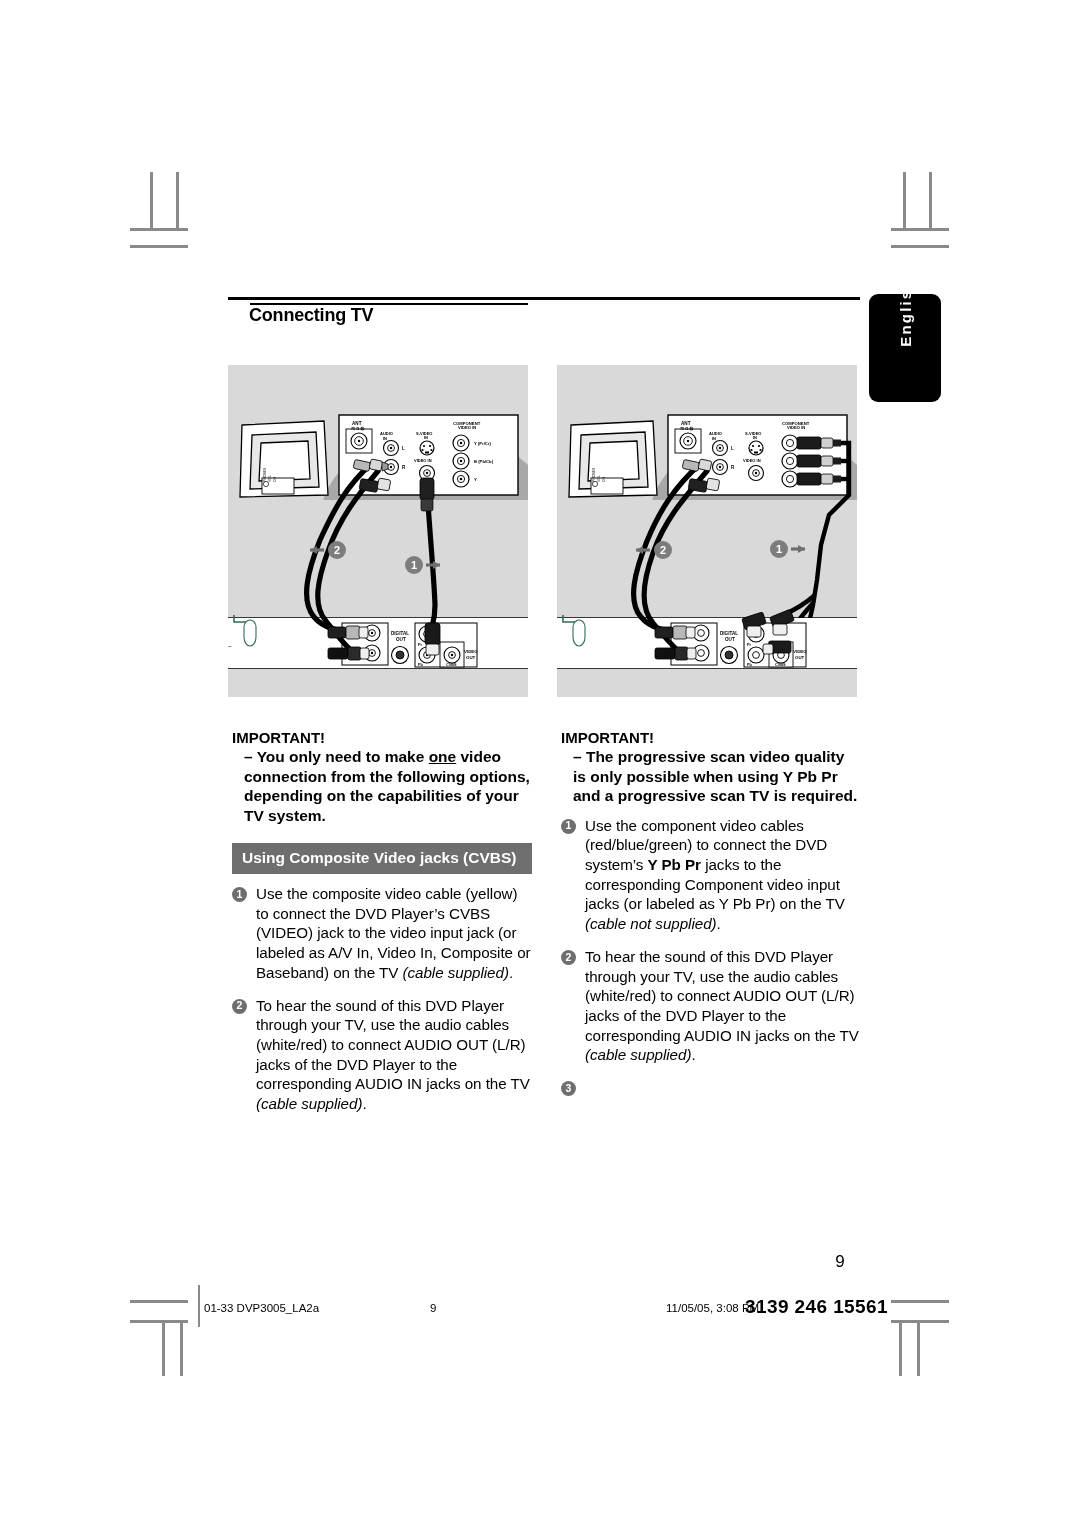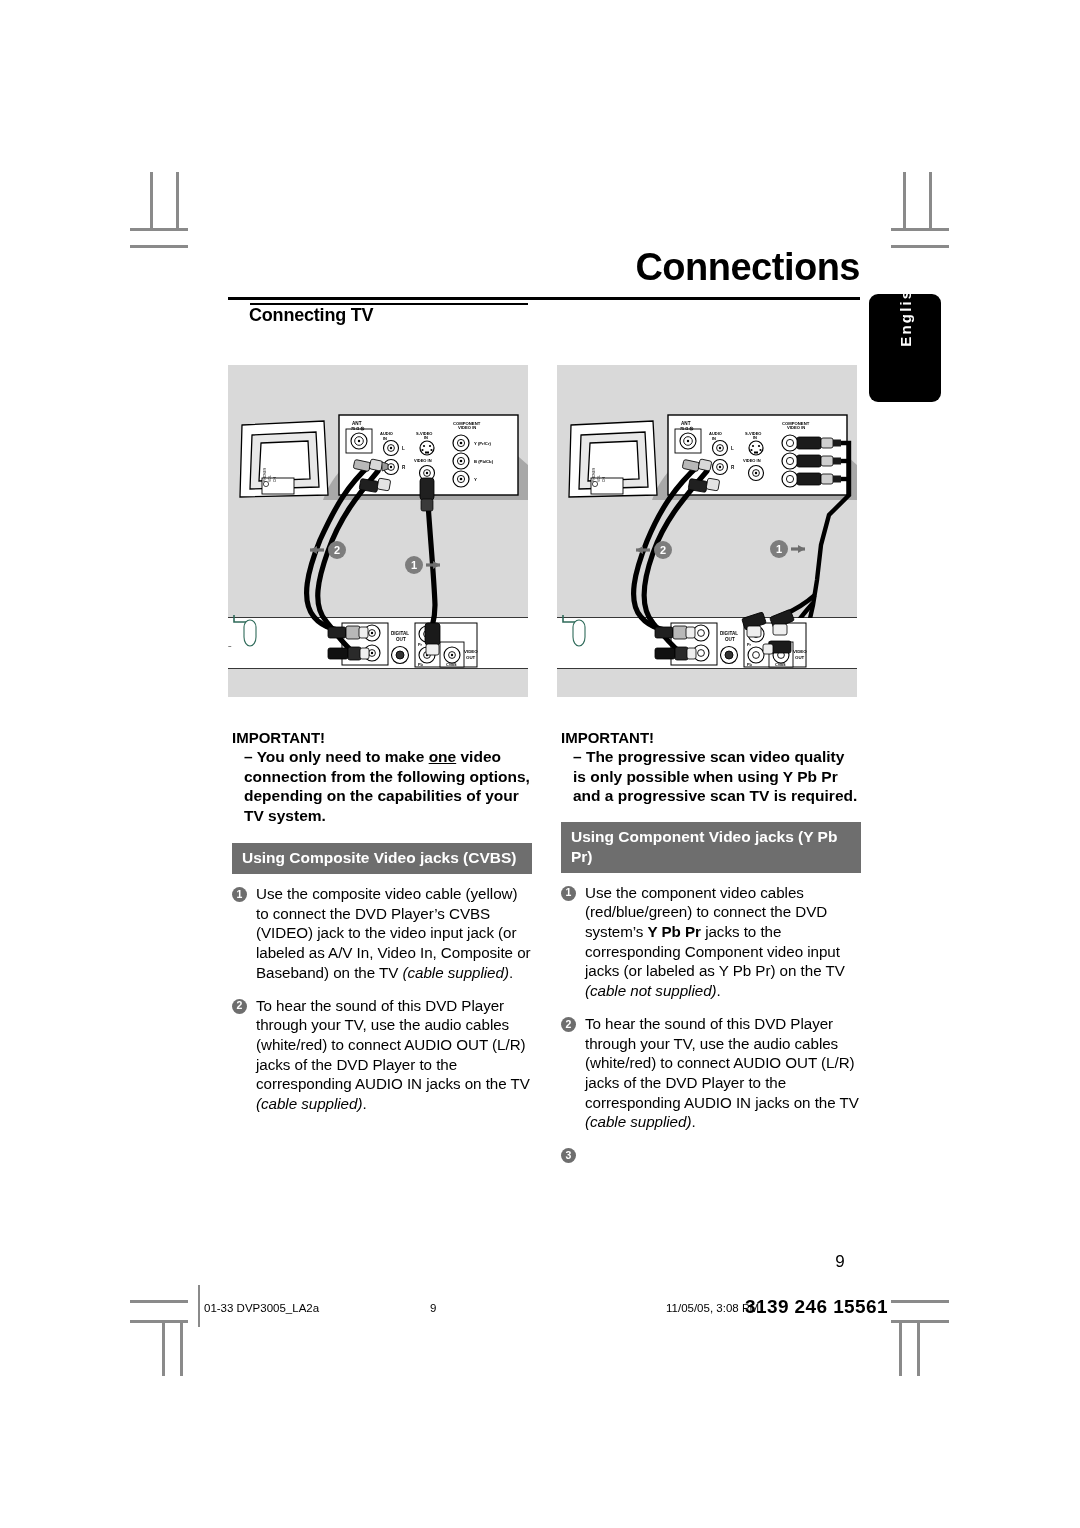--- a/index.html
+++ b/index.html
@@ -100,21 +100,20 @@
   <div class="cm h" style="left:130px;top:1300px;width:58px;"></div>
   <div class="cm h" style="left:130px;top:1320px;width:58px;"></div>
   <div class="cm v" style="left:162px;top:1320px;height:56px;"></div>
   <div class="cm v" style="left:180px;top:1320px;height:56px;"></div>
 
   <div class="cm h" style="left:891px;top:1300px;width:58px;"></div>
   <div class="cm h" style="left:891px;top:1320px;width:58px;"></div>
   <div class="cm v" style="left:917px;top:1320px;height:56px;"></div>
   <div class="cm v" style="left:899px;top:1320px;height:56px;"></div>
 
-  <div id="connections-title">Connections</div>
   <div id="header-rule"></div>
   <div id="section-rule"></div>
   <div id="connecting-tv">Connecting TV</div>
 
   <div id="english-tab">
     <span>English</span>
   </div>
 
   <div class="diagram" id="diagram-left">
     <svg class="dg-svg" viewBox="0 0 300 332" xmlns="http://www.w3.org/2000/svg">
@@ -445,21 +444,20 @@
       <li style="margin-top:13px;">
         <span class="bullet">2</span><span>To hear the sound of this DVD Player through your TV, use the audio cables (white/red) to connect AUDIO OUT (L/R) jacks of the DVD Player to the corresponding AUDIO IN jacks on the TV </span><i>(cable supplied)</i><span>.</span>
       </li>
     </ol>
   </div>
 
   <div class="col" id="col-right">
     <div class="important-h">IMPORTANT!</div>
     <div class="important-b">–  The progressive scan video quality is only possible when using Y Pb Pr and a progressive scan TV is required.</div>
 
-    <div class="band" style="margin-top:16px;">Using Component Video jacks (Y Pb Pr)</div>
 
     <ol class="steps">
       <li>
         <span class="bullet">1</span><span>Use the component video cables (red/blue/green) to connect the DVD system’s </span><b>Y Pb Pr</b><span> jacks to the corresponding Component video input jacks (or labeled as Y Pb Pr) on the TV </span><i>(cable not supplied)</i><span>.</span>
       </li>
       <li style="margin-top:13px;">
         <span class="bullet">2</span><span>To hear the sound of this DVD Player through your TV, use the audio cables (white/red) to connect AUDIO OUT (L/R) jacks of the DVD Player to the corresponding AUDIO IN jacks on the TV </span><i>(cable supplied)</i><span>.</span>
       </li>
       <li style="margin-top:13px;">
         <span class="bullet">3</span>

